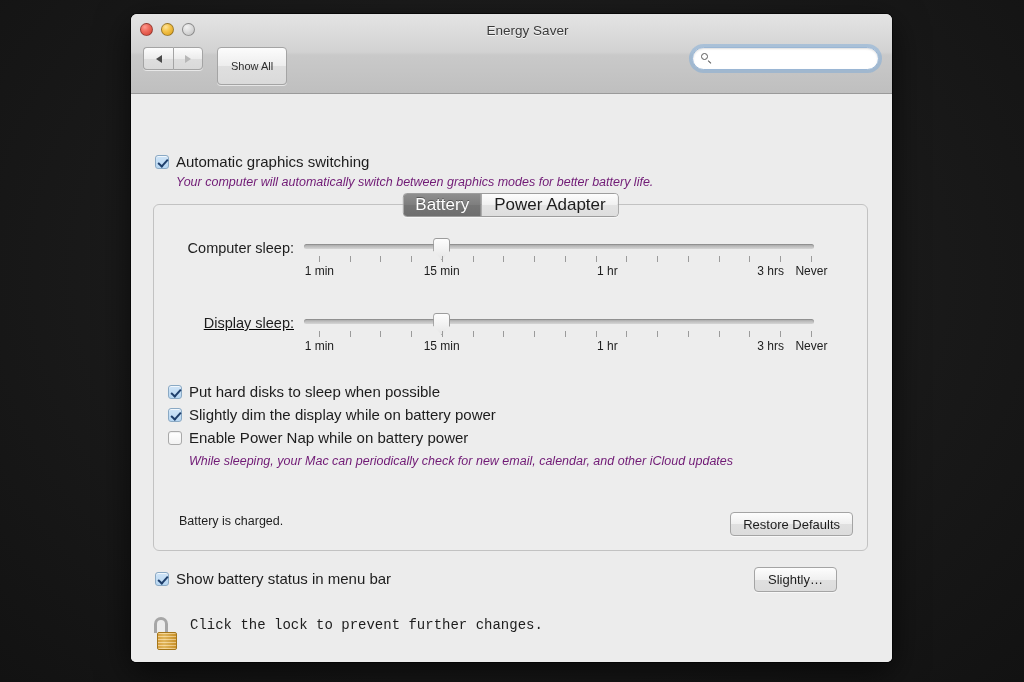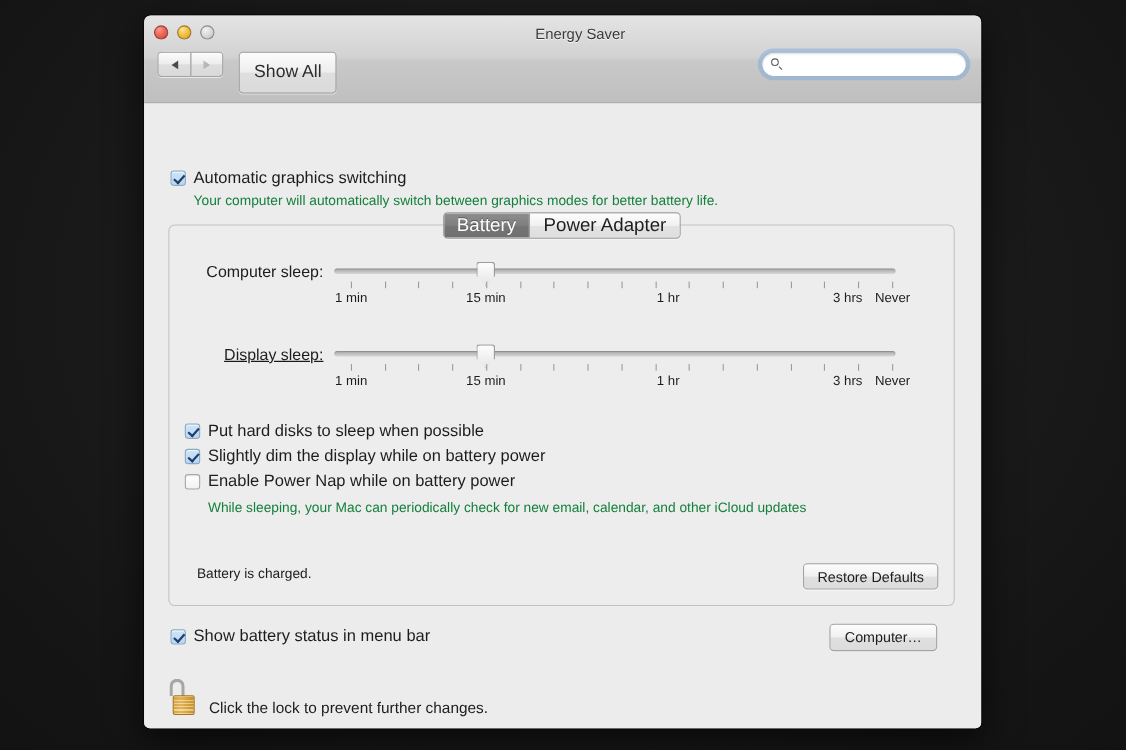--- a/index.html
+++ b/index.html
@@ -116,21 +116,21 @@
     left: 86px;
     top: 33px;
     height: 38px;
     padding: 0 13px;
     box-sizing: border-box;
     border-radius: 4px;
     border: 1px solid #a4a4a4;
     background: linear-gradient(to bottom, #fcfcfc 0%, #ededed 50%, #dfdfdf 51%, #dadada 100%);
     display: flex;
     align-items: center;
-    font-size: 16px;
+    font-size: 11px;
     color: #2d2d2d;
     box-shadow: 0 1px 0 rgba(255,255,255,0.6);
   }
   .searchwrap {
     position: absolute;
     left: 561px;
     top: 33px;
     width: 187px;
     height: 23px;
     border-radius: 12px;
@@ -229,24 +229,25 @@
     gap: 7px;
   }
   .cblabel {
     font-size: 15px;
     color: #1d1d1d;
     line-height: 15px;
     margin-top: -1px;
   }
   .subtext {
     font-size: 12.5px;
-    color: #15803d;
+    color: #701a75;
     margin-top: 6px;
     margin-left: 21px;
     line-height: 15px;
+    font-style: italic;
   }
 
   
   .panel {
     position: absolute;
     left: 22px;
     top: 110px;
     width: 715px;
     height: 347px;
     box-sizing: border-box;
@@ -412,21 +413,22 @@
     left: 623px;
     top: 473px;
     height: 25px;
     padding: 0 13px;
   }
   .lockrow {
     position: absolute;
     left: 22px;
     top: 523px;
     display: flex;
-    align-items: flex-end;
+    align-items: flex-start;
+    font-family: Liberation Mono, monospace;
   }
   .lock {
     position: relative;
     width: 26px;
     height: 34px;
     flex: none;
   }
   .lock-shackle {
     position: absolute;
     left: 1px;
@@ -602,21 +604,21 @@
       <div class="btn restore">Restore Defaults</div>
     </div>
 
     <div class="footer-check">
       <div class="cbline">
         <span class="cb on"></span>
         <span class="cblabel">Show battery status in menu bar</span>
       </div>
     </div>
 
-    <div class="btn schedule">Computer…</div>
+    <div class="btn schedule">Slightly…</div>
 
     <div class="lockrow">
       <div class="lock">
         <div class="lock-shackle"></div>
         <div class="lock-body"></div>
       </div>
       <div class="locktext">Click the lock to prevent further changes.</div>
     </div>
 
   </div>

